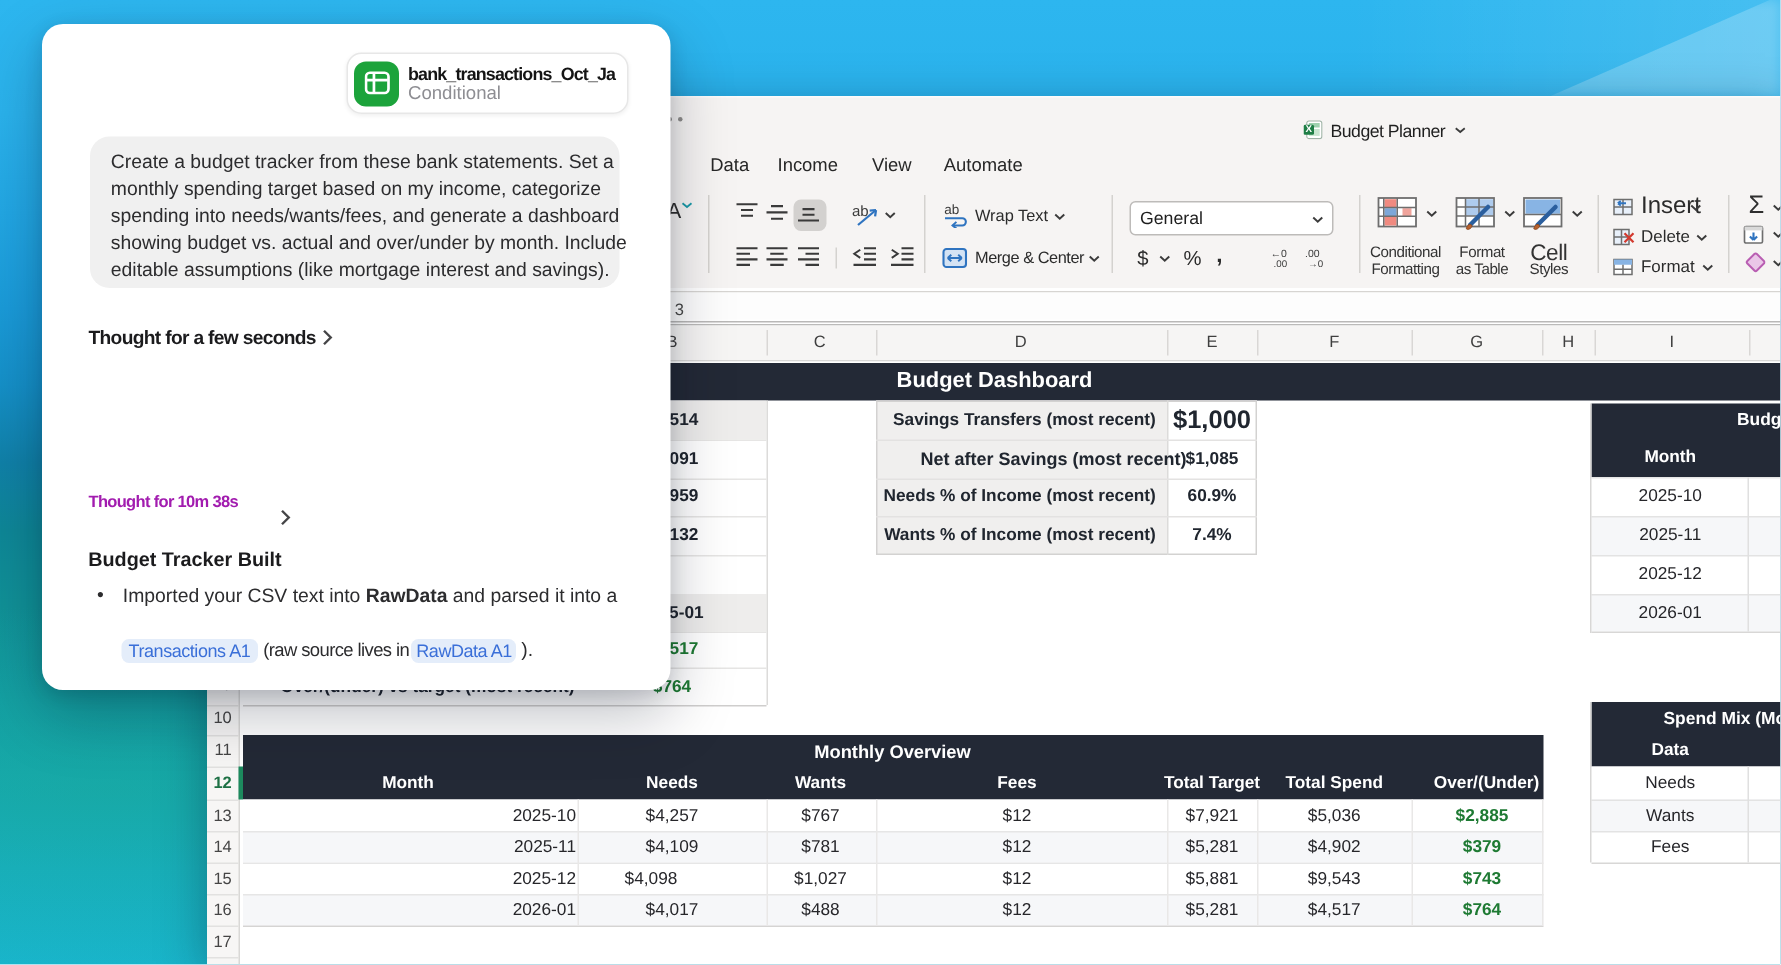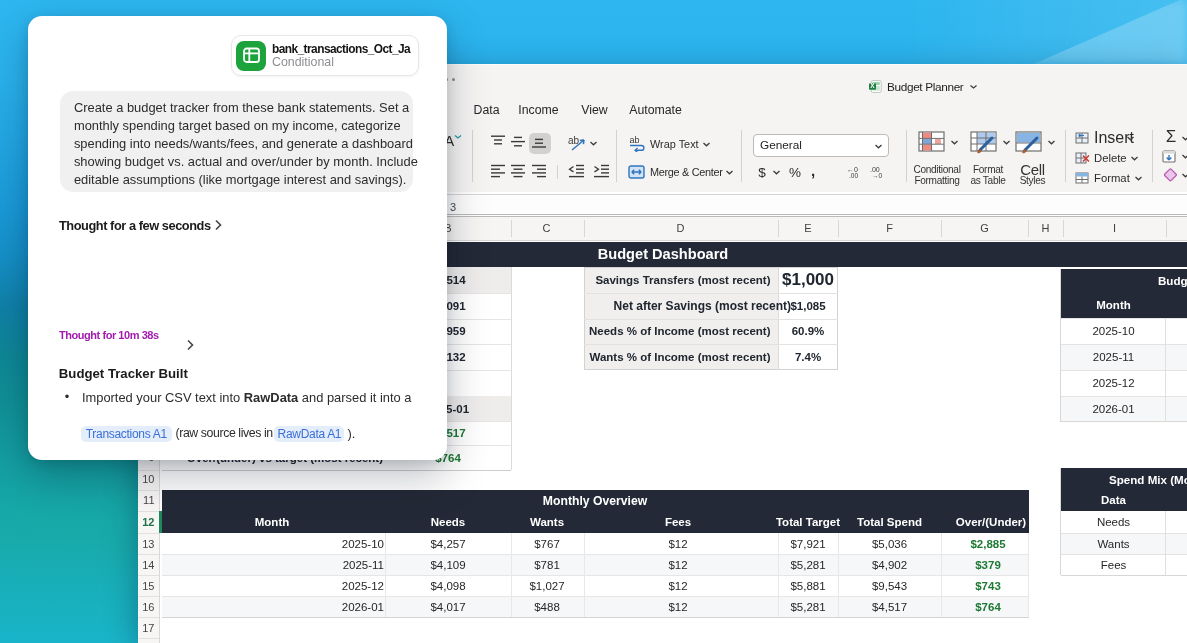--- a/index.html
+++ b/index.html
@@ -446,21 +446,21 @@
       <div class="abs" style="left:640px;top:469px;width:1px;height:84px;background:#e9e8e7"></div>
       <div class="abs" style="left:700px;top:469px;width:1px;height:84px;background:#e9e8e7"></div>
       <div class="abs" style="left:803px;top:469px;width:1px;height:84px;background:#e9e8e7"></div>
       <div class="abs" style="left:890px;top:469px;width:1px;height:84px;background:#e9e8e7"></div>
       <div class="rr val" style="left:246px;top:479.5px;font-size:11.5px">2025-10</div>
       <div class="rr val" style="left:246px;top:500.5px;font-size:11.5px">2025-11</div>
       <div class="rr val" style="left:246px;top:521.5px;font-size:11.5px">2025-12</div>
       <div class="rr val" style="left:246px;top:542.5px;font-size:11.5px">2026-01</div>
       <div class="c val" style="left:310px;top:479.5px;font-size:11.5px">$4,257</div>
       <div class="c val" style="left:310px;top:500.5px;font-size:11.5px">$4,109</div>
-      <div class="c val" style="left:310px;top:521.5px;font-size:11.5px">$4,098</div>
+      <div class="c val" style="left:296px;top:521.5px;font-size:11.5px">$4,098</div>
       <div class="c val" style="left:310px;top:542.5px;font-size:11.5px">$4,017</div>
       <div class="c val" style="left:409px;top:479.5px;font-size:11.5px">$767</div>
       <div class="c val" style="left:409px;top:500.5px;font-size:11.5px">$781</div>
       <div class="c val" style="left:409px;top:521.5px;font-size:11.5px">$1,027</div>
       <div class="c val" style="left:409px;top:542.5px;font-size:11.5px">$488</div>
       <div class="c val" style="left:540px;top:479.5px;font-size:11.5px">$12</div>
       <div class="c val" style="left:540px;top:500.5px;font-size:11.5px">$12</div>
       <div class="c val" style="left:540px;top:521.5px;font-size:11.5px">$12</div>
       <div class="c val" style="left:540px;top:542.5px;font-size:11.5px">$12</div>
       <div class="c val" style="left:670px;top:479.5px;font-size:11.5px">$7,921</div>

